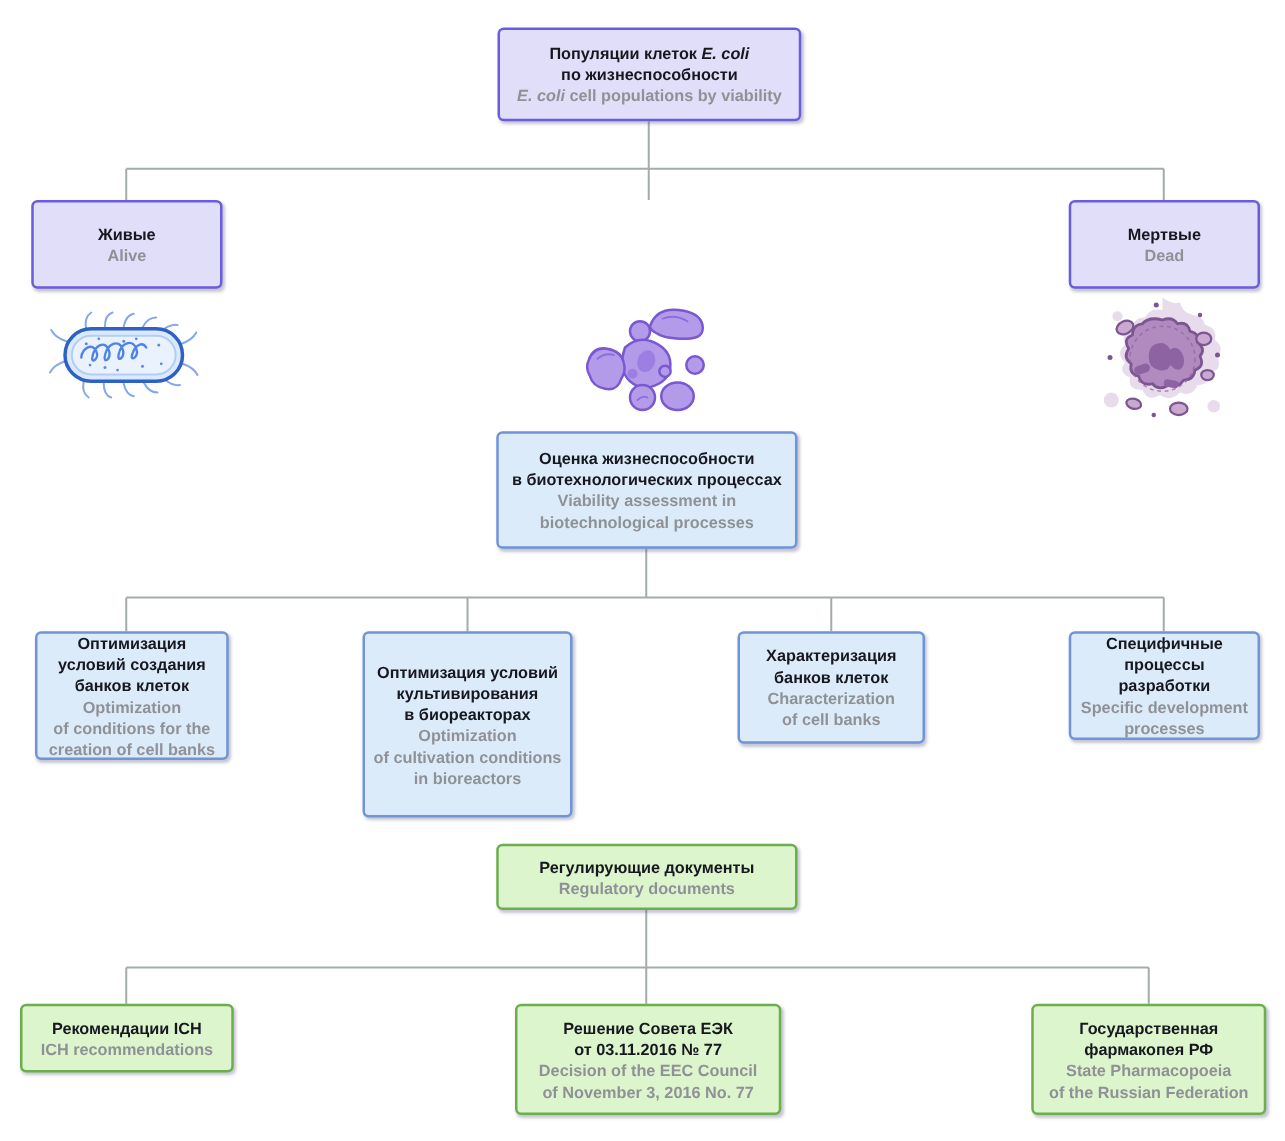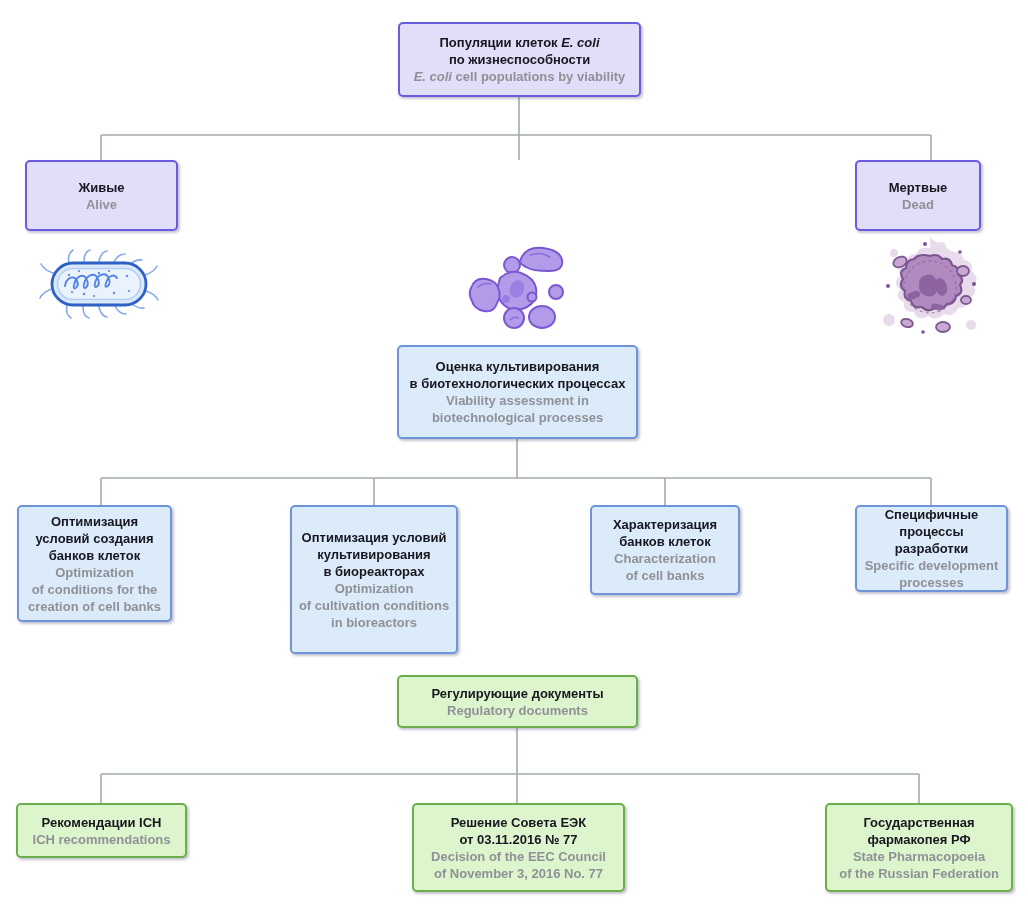--- a/index.html
+++ b/index.html
@@ -36,21 +36,21 @@
 
   <div class="box purple" style="left:398px;top:22px;width:243px;height:75px">
     <div class="ru"><span class="line"><span>Популяции клеток </span><i>E. coli</i></span><span class="line">по жизнеспособности</span></div>
     <div class="en"><i>E. coli</i><span> cell populations by viability</span></div>
   </div>
 
   <div class="box purple" style="left:25px;top:160px;width:153px;height:71px">
     <div class="ru">Живые</div>
     <div class="en">Alive</div>
   </div>
-  <div class="box purple" style="left:855px;top:160px;width:126px;height:71px">
+  <div class="box purple" style="left:855px;top:160px;width:153px;height:71px">
     <div class="ru">Мертвые</div>
     <div class="en">Dead</div>
   </div>
 
   <svg class="illus" style="left:39px;top:241px" width="124" height="88" viewBox="0 0 124 88">
     <g fill="none" stroke="#85a8ec" stroke-width="1.6" stroke-linecap="round">
       <path d="M30,22 q-2,-9 4,-13"></path>
         <path d="M45,20 q0,-9 6,-11"></path>
         <path d="M60,20 q2,-9 8,-10"></path>
       <path d="M75,21 q4,-8 11,-8"></path>
@@ -127,27 +127,27 @@
     <g fill="#7c5691">
       <circle cx="13" cy="52" r="2"></circle>
         <circle cx="99" cy="50" r="2"></circle>
         <circle cx="50" cy="10" r="2"></circle>
       <circle cx="85" cy="18" r="1.8"></circle>
         <circle cx="48" cy="98" r="1.8"></circle>
     </g>
   </svg>
 
   <div class="box blue" style="left:397px;top:345px;width:241px;height:94px">
-    <div class="ru">Оценка культивирования
+    <div class="ru">Оценка жизнеспособности
 в биотехнологических процессах</div>
     <div class="en">Viability assessment in
 biotechnological processes</div>
   </div>
 
-  <div class="box blue" style="left:17px;top:505px;width:155px;height:117px">
+  <div class="box blue" style="left:28px;top:505px;width:155px;height:103px">
     <div class="ru">Оптимизация
 условий создания
 банков клеток</div>
     <div class="en">Optimization
 of conditions for the
 creation of cell banks</div>
   </div>
   <div class="box blue" style="left:290px;top:505px;width:168px;height:149px">
     <div class="ru">Оптимизация условий
 культивирования

